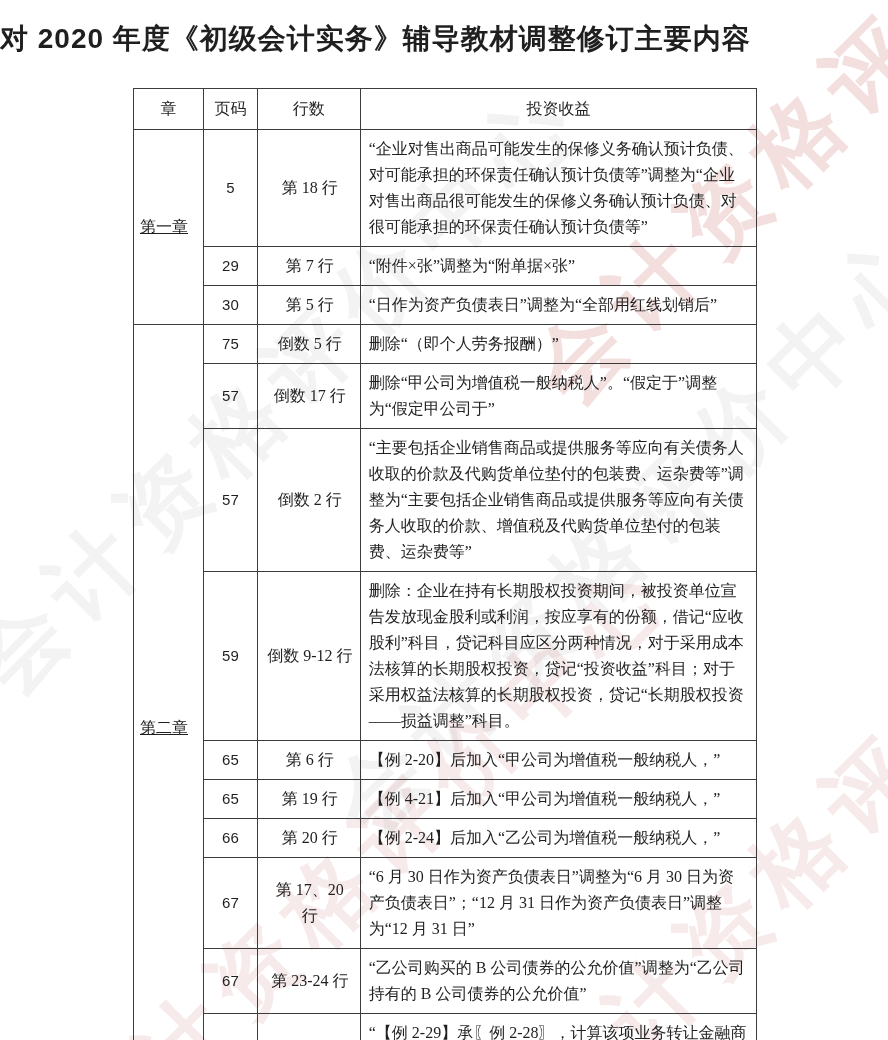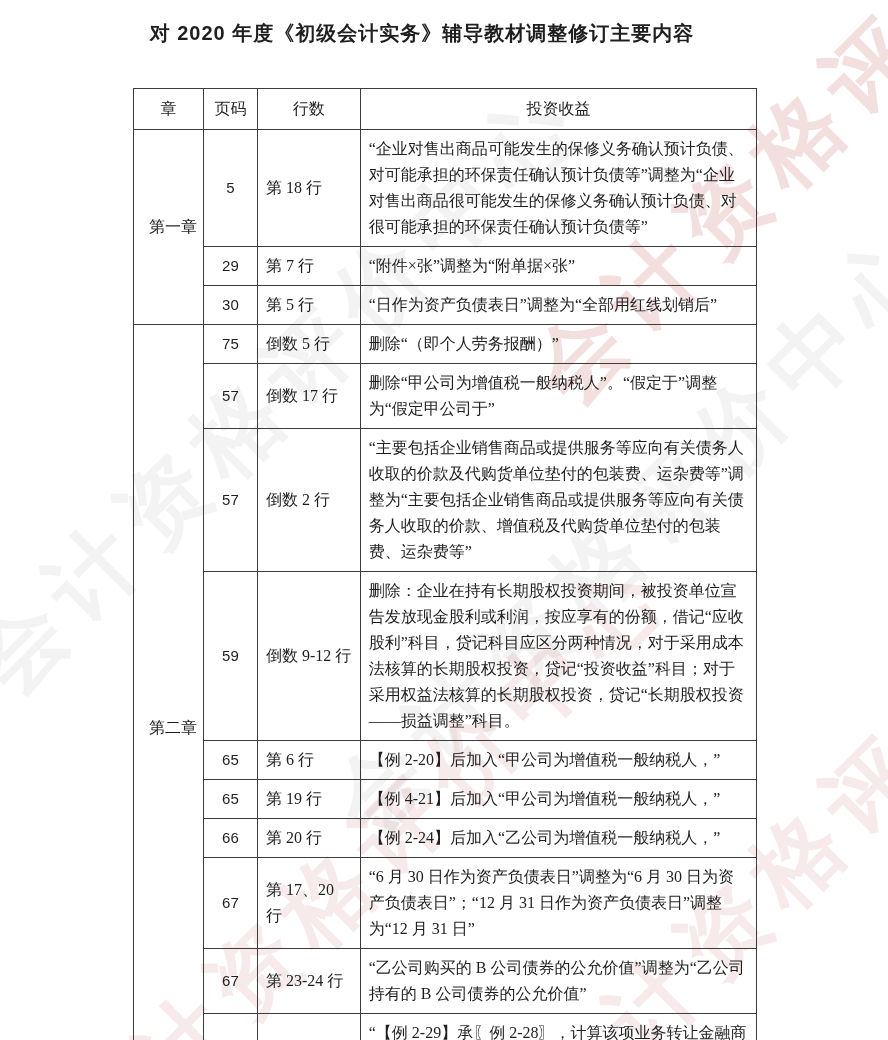--- a/index.html
+++ b/index.html
@@ -37,24 +37,23 @@
   .wm1{left:430px;top:40px;}
   .wm2{left:-130px;top:330px;}
   .wm3{left:230px;top:470px;}
   .wm4{left:-40px;top:800px;}
   .wm5{left:430px;top:760px;}
   
   .doc-title{
     position:absolute;
     top:20px;left:0;
     width:844px;
-    text-align:center;
     font-family:"Liberation Sans","DejaVu Sans",sans-serif;
     font-weight:bold;
-    font-size:20px;
+    font-size:28px;
     letter-spacing:1px;
     z-index:2;
   }
   
   table.rev-table{
     position:absolute;
     top:88px;left:133px;
     width:624px;
     border-collapse:collapse;
     z-index:1;
@@ -64,23 +63,23 @@
   .rev-table th,.rev-table td{
     border:1px solid #3c3c3c;
     vertical-align:middle;
     padding:6px 6px;
   }
   .rev-table th{
     font-weight:normal;
     text-align:center;
     height:28px;
   }
-  td.chapter-cell{text-align:right;white-space:nowrap;}
+  td.chapter-cell{text-align:left;white-space:nowrap;text-decoration:underline;}
   td.page-cell{text-align:center;font-family:"Liberation Sans","DejaVu Sans",sans-serif;font-size:15px;}
-  td.line-cell{text-align:left;padding-left:8px;}
+  td.line-cell{text-align:center;padding-left:8px;}
   td.content-cell{text-align:left;padding:6px 8px;font-family:Liberation Serif, serif;}
 </style>
 </head>
 <body>
 
 <div class="page">
 
   <div class="wm-layer">
     <span class="wm wm-pink-strong wm1">会计资格评价中心</span>
     <span class="wm wm-gray wm2">会计资格评价中心</span>

